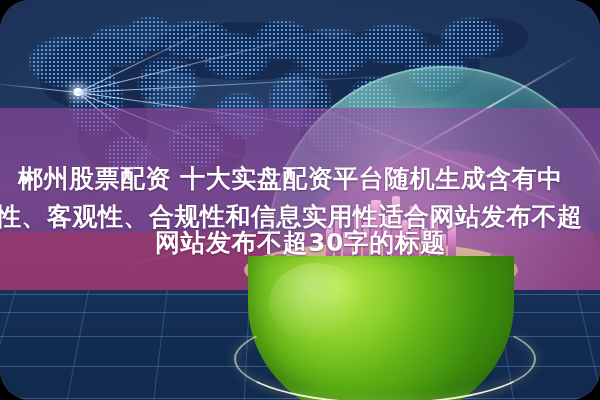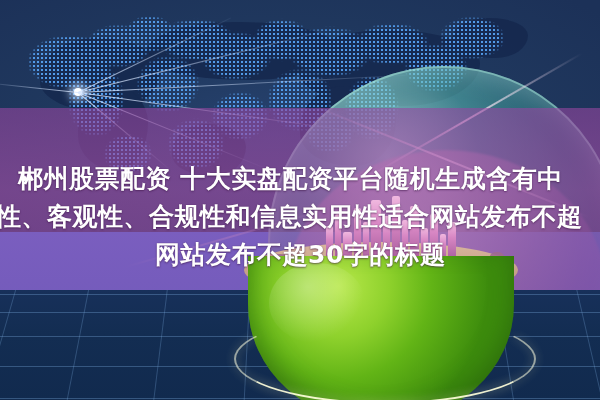--- a/index.html
+++ b/index.html
@@ -10,21 +10,22 @@
   body {
     font-family: "DejaVu Sans", "Liberation Sans", sans-serif;
   }
 
   
   #banner {
     position: relative;
     width: 600px;
     height: 400px;
     overflow: hidden;
-    background: #3b82f6;
+    background: #7f1d1d;
+    border-radius: 30px;
   }
 
   
 
   
   .sky {
     position: absolute;
     left: 0; top: 0;
     width: 600px; height: 232px;
     background:
@@ -256,21 +257,21 @@
     font-weight: 700;
     line-height: 38px;
     letter-spacing: .5px;
     text-shadow:
       0 1px 2px rgba(60,20,70,.55),
       0 0 1px rgba(60,20,70,.5);
     white-space: nowrap;
   }
   .line1 { position: absolute; left: 18px;  top: 0px;  }
   .line2 { position: absolute; left: -4px;  top: 38px; }
-  .line3 { position: absolute; left: 155px; top: 76px; }
+  .line3 { position: absolute; left: 155px; top: 64px; }
 </style>
 </head>
 <body>
 
 <div id="banner">
 
   <div class="sky"></div>
 
   <div class="worldmap">
     <div class="landmass" style="left:40px;  top:34px;  width:120px; height:74px;"></div>

